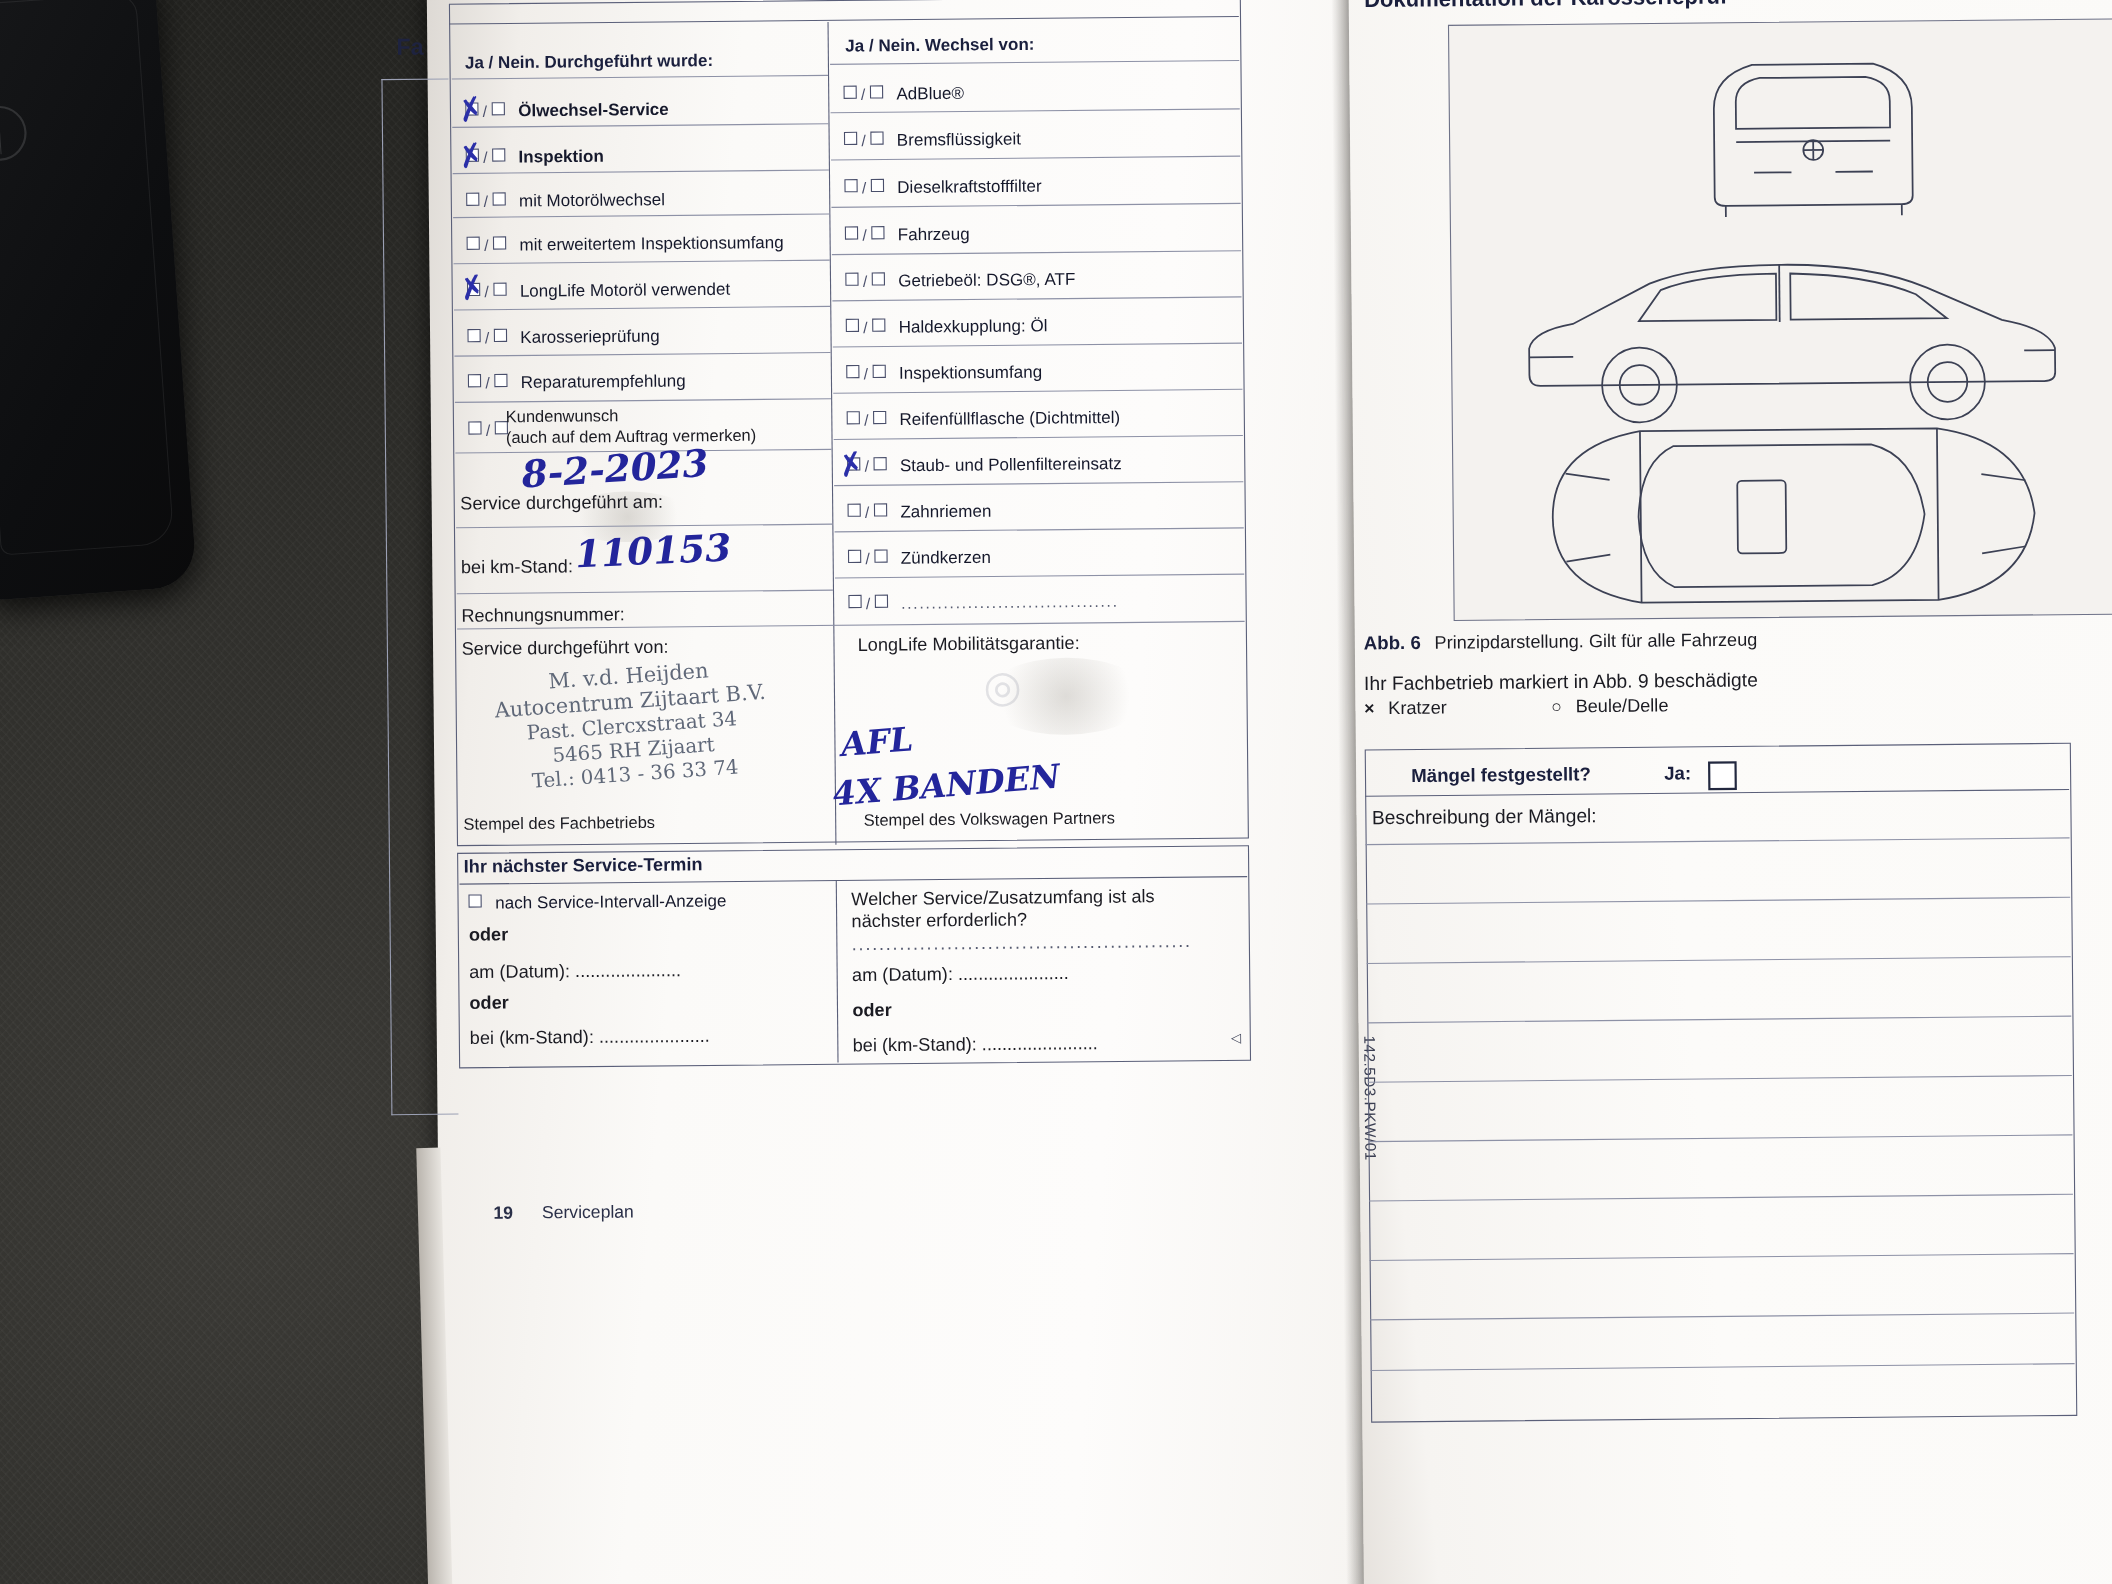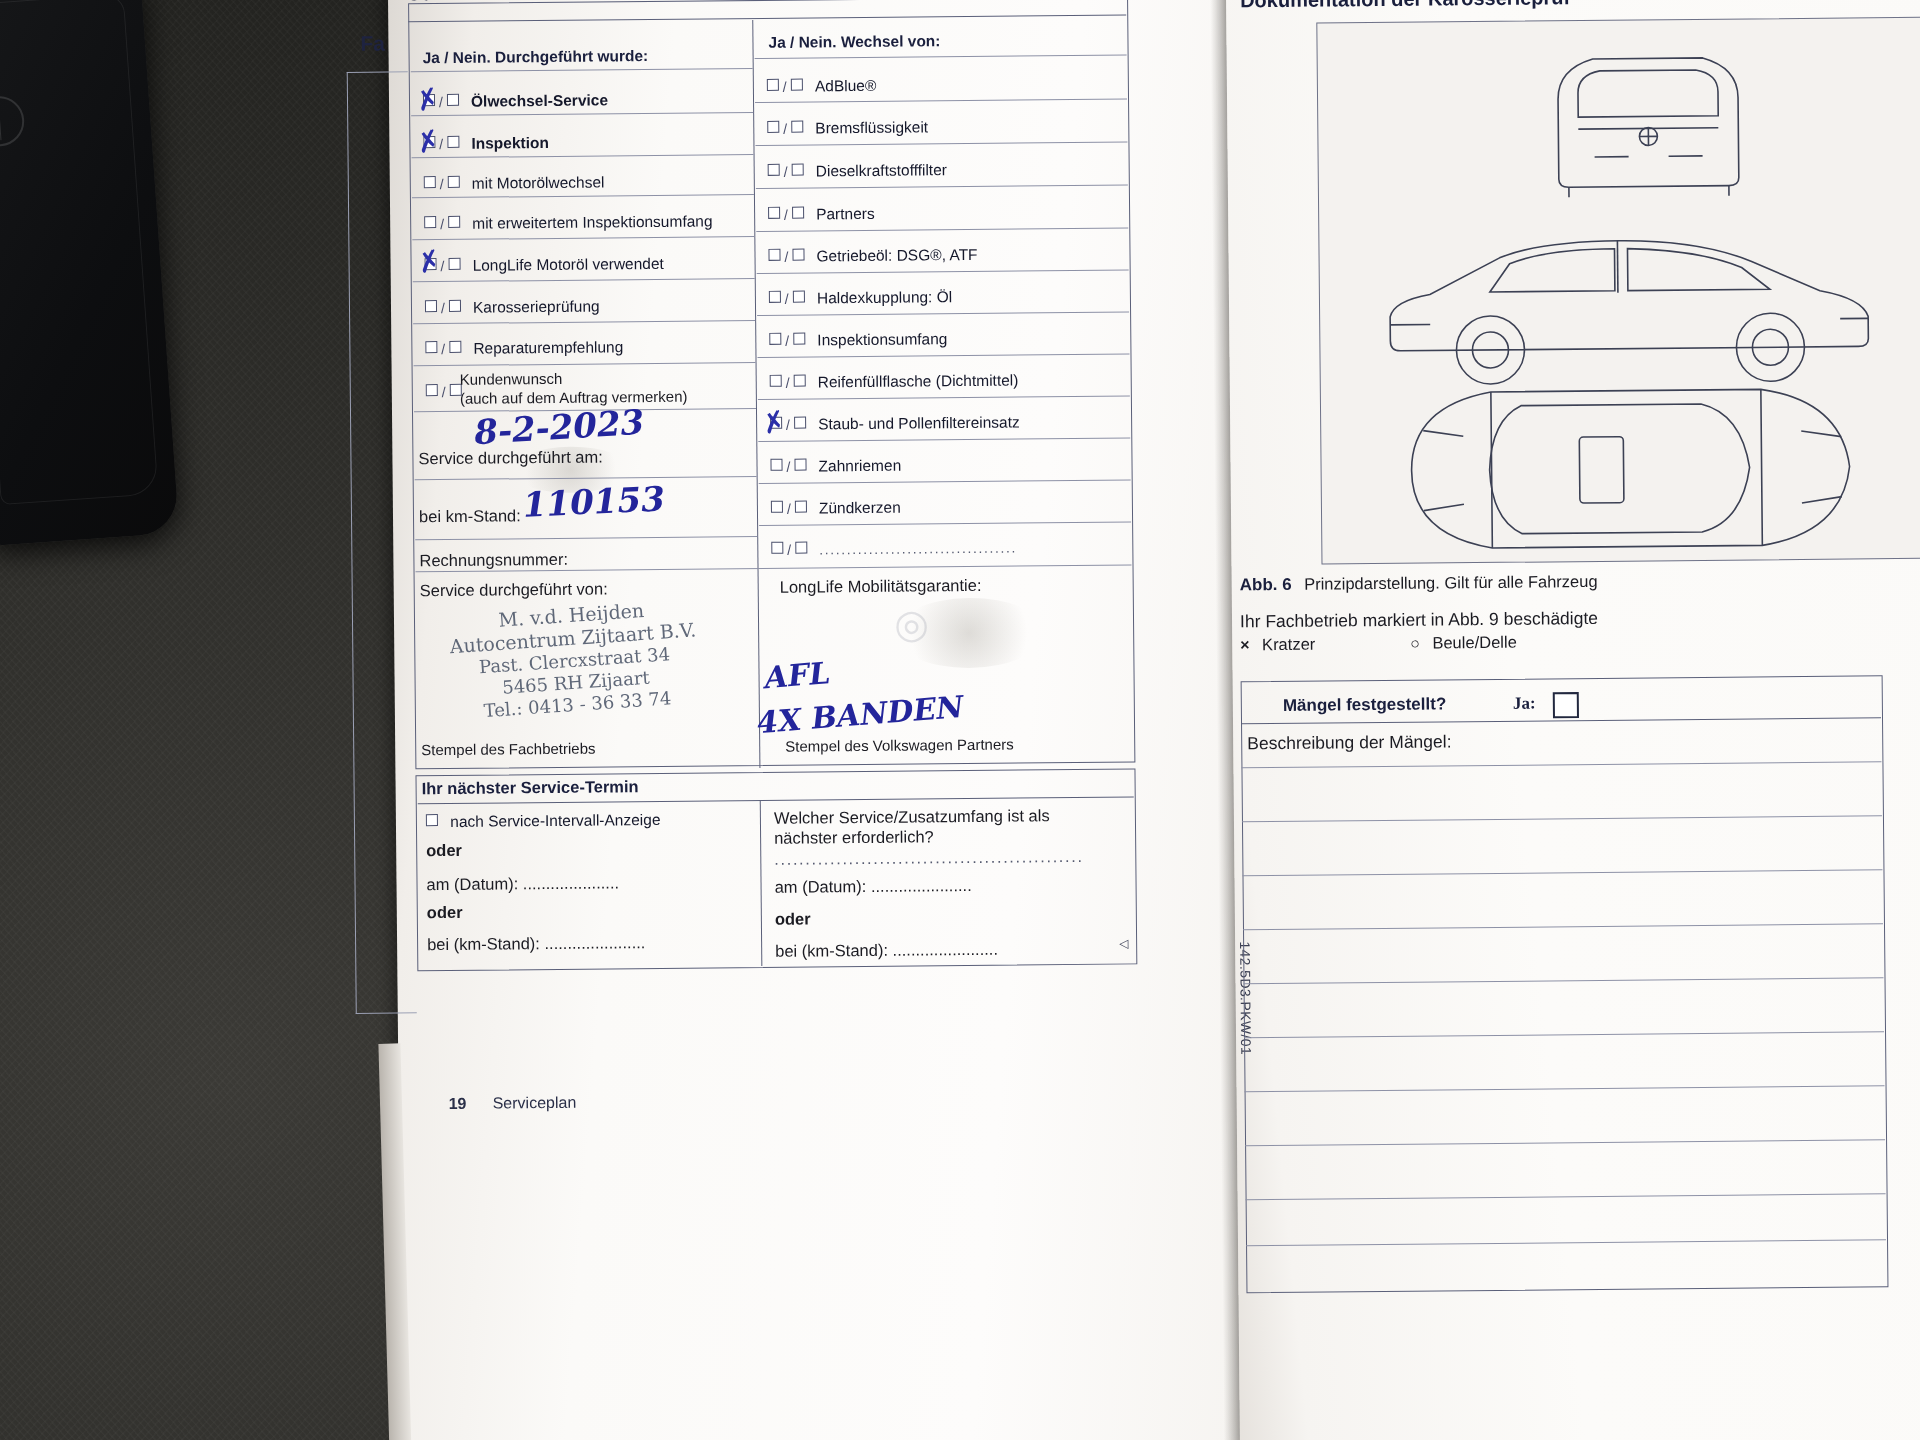--- a/index.html
+++ b/index.html
@@ -252,21 +252,21 @@
     <div class="rowline" style="left:366px;top:155px;width:372px;"></div>
 
     <div class="row" style="left:378px;top:173px;">
       <span class="cb"></span><span class="sep"> / </span><span class="cb"></span>
       <span style="margin-left:8px;">Dieselkraftstofffilter</span>
     </div>
     <div class="rowline" style="left:366px;top:198px;width:372px;"></div>
 
     <div class="row" style="left:378px;top:216px;">
       <span class="cb"></span><span class="sep"> / </span><span class="cb"></span>
-      <span style="margin-left:8px;">Partners</span>
+      <span style="margin-left:8px;">Fahrzeug</span>
     </div>
     <div class="rowline" style="left:366px;top:241px;width:372px;"></div>
 
     <div class="row" style="left:378px;top:258px;">
       <span class="cb"></span><span class="sep"> / </span><span class="cb"></span>
       <span style="margin-left:8px;">Getriebeöl: DSG®, ATF</span>
     </div>
     <div class="rowline" style="left:366px;top:283px;width:372px;"></div>
 
     <div class="row" style="left:378px;top:300px;">
@@ -404,21 +404,21 @@
       <span class="txt bold" style="position:relative;font-size:16px;">×</span>
       <span class="txt" style="position:relative;left:8px;font-size:16.5px;">Kratzer</span>
     </div>
     <div style="position:absolute;left:178px;top:654px;">
       <span class="txt" style="position:relative;font-size:16px;">○</span>
       <span class="txt" style="position:relative;left:8px;font-size:16.5px;">Beule/Delle</span>
     </div>
 
     <div class="mangel-box" style="left:8px;top:700px;width:640px;height:610px;"></div>
     <div class="txt bold" style="left:50px;top:715px;font-size:17px;color:#1a1f3d;">Mängel festgestellt?</div>
-    <div class="txt bold" style="left:280px;top:715px;font-size:17px;color:#1a1f3d;font-family:Liberation Serif, serif;">Ja:</div>
+    <div class="txt bold" style="left:280px;top:715px;font-size:17px;color:#1a1f3d;">Ja:</div>
     <div style="position:absolute;left:320px;top:714px;width:22px;height:22px;border:2px solid #22283f;background:#fff;"></div>
     <div class="mgrid-line" style="left:8px;top:742px;width:640px;background:#5a5f79;"></div>
     <div class="txt t13" style="left:14px;top:752px;">Beschreibung der Mängel:</div>
     <div class="mgrid-line" style="left:8px;top:786px;width:640px;"></div>
     <div class="mgrid-line" style="left:8px;top:840px;width:640px;"></div>
     <div class="mgrid-line" style="left:8px;top:894px;width:640px;"></div>
     <div class="mgrid-line" style="left:8px;top:948px;width:640px;"></div>
     <div class="mgrid-line" style="left:8px;top:1002px;width:640px;"></div>
     <div class="mgrid-line" style="left:8px;top:1056px;width:640px;"></div>
     <div class="mgrid-line" style="left:8px;top:1110px;width:640px;"></div>

